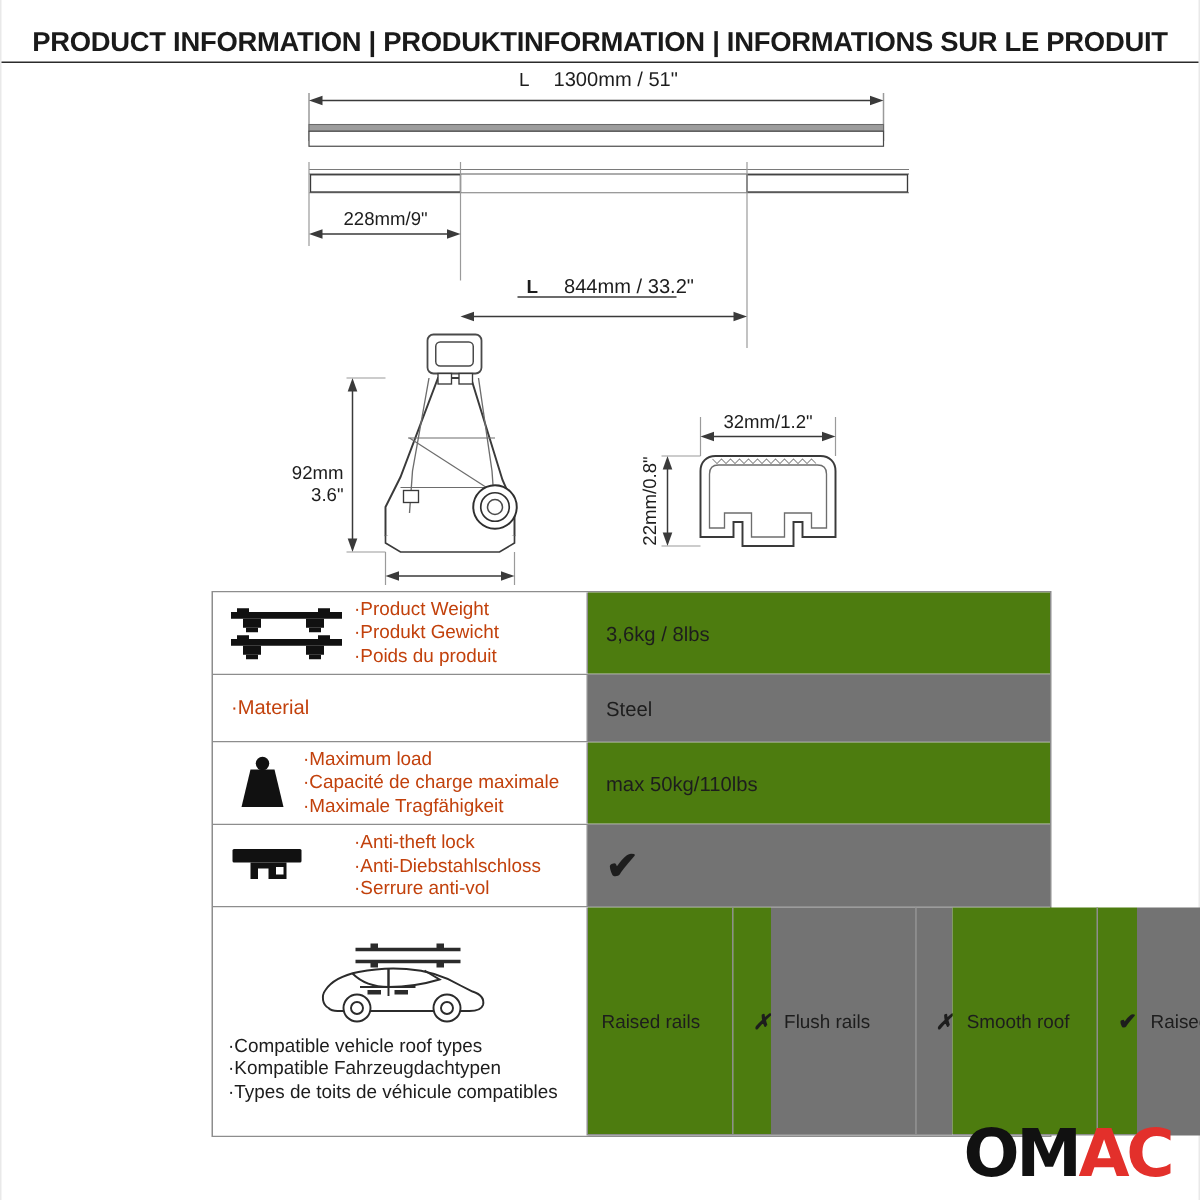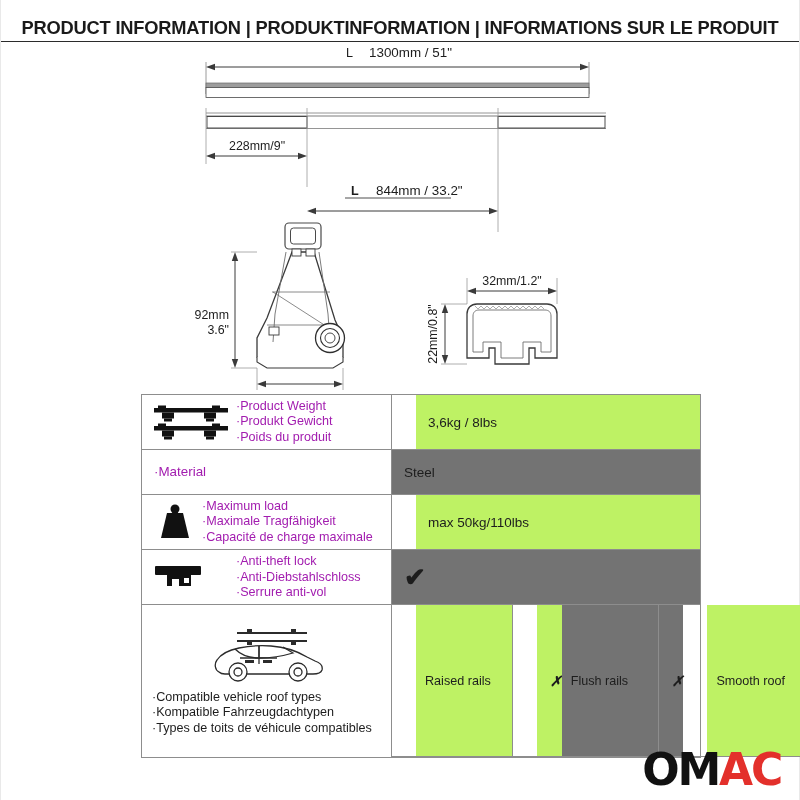--- a/index.html
+++ b/index.html
@@ -68,32 +68,32 @@
   }
   .cell-value{
     flex:1;
     display:flex;
     align-items:center;
     padding:4px 0 4px 12px;
     font-size:13.5px;
     color:#1d1d1d;
     box-sizing:border-box;
   }
-  .shade{background:#bef264;margin-left:24px;}
+  .shade{background:#4d7c0f;}
   .plain{background:#737373;}
 
   .icon-box{
     width:86px;min-width:86px;
     display:flex;align-items:center;justify-content:center;
   }
   .label-lines{
     flex:1;
     font-size:12.6px;
     line-height:1.22;
-    color:#a21caf;
+    color:#c2410c;
     white-space:nowrap;
   }
 
   
   .row-weight .label-lines{padding-left:2px;}
   .row-material .cell-icon-label{padding-left:12px;}
   .row-material .label-lines{font-size:13.4px;}
   .row-lock .label-lines{padding-left:26px;}
 
   
@@ -339,22 +339,22 @@
           <svg width="42" height="40" viewBox="0 0 42 40">
             <g fill="#111111">
               <circle cx="21" cy="7" r="4.5"></circle>
               <rect x="18.6" y="6" width="4.8" height="5"></rect>
               <path d="M13 11 L29 11 L35 36 L7 36 Z"></path>
             </g>
           </svg>
         </div>
         <div class="label-lines">
           <div>·Maximum load</div>
+          <div>·Capacité de charge maximale</div>
           <div>·Maximale Tragfähigkeit</div>
-          <div>·Capacité de charge maximale</div>
         </div>
       </div>
       <div class="cell-value shade">max 50kg/110lbs</div>
     </div>
 
     <div class="spec-row row-lock">
       <div class="cell-icon-label">
         <div class="icon-box" style="width:62px;min-width:62px;">
           <svg width="56" height="32" viewBox="0 0 56 32">
             <g fill="#111111">

